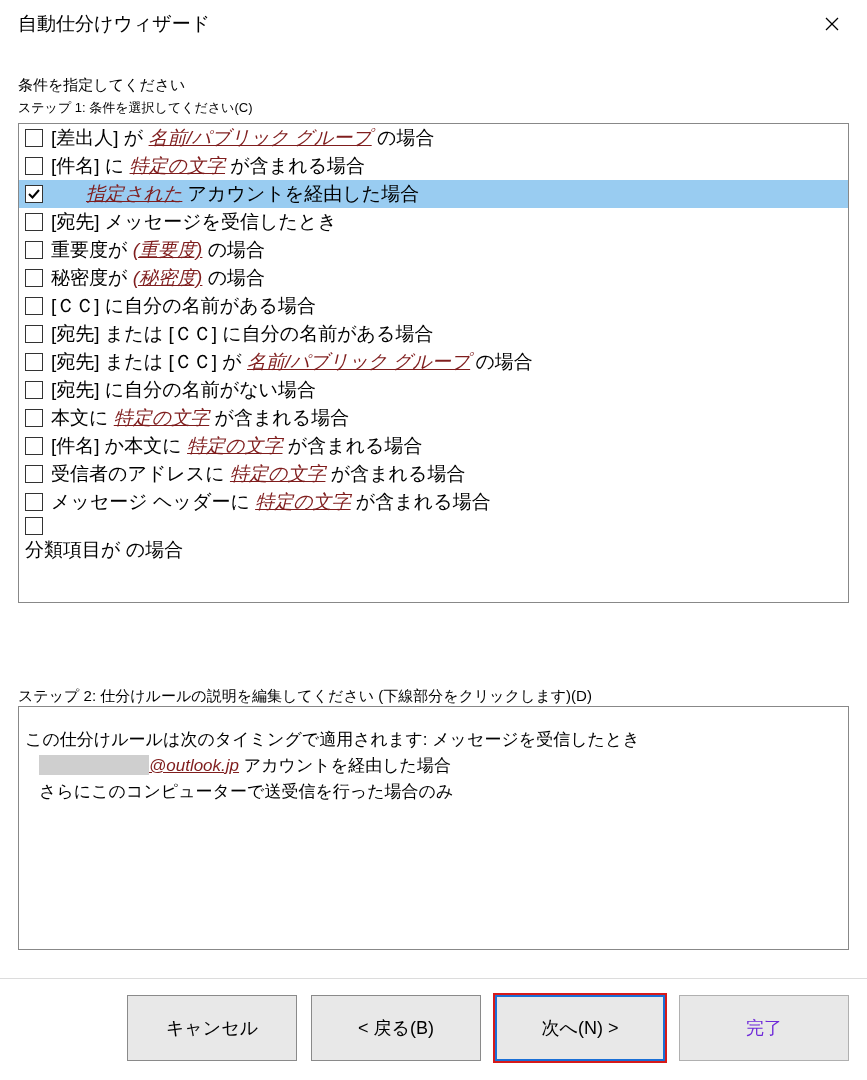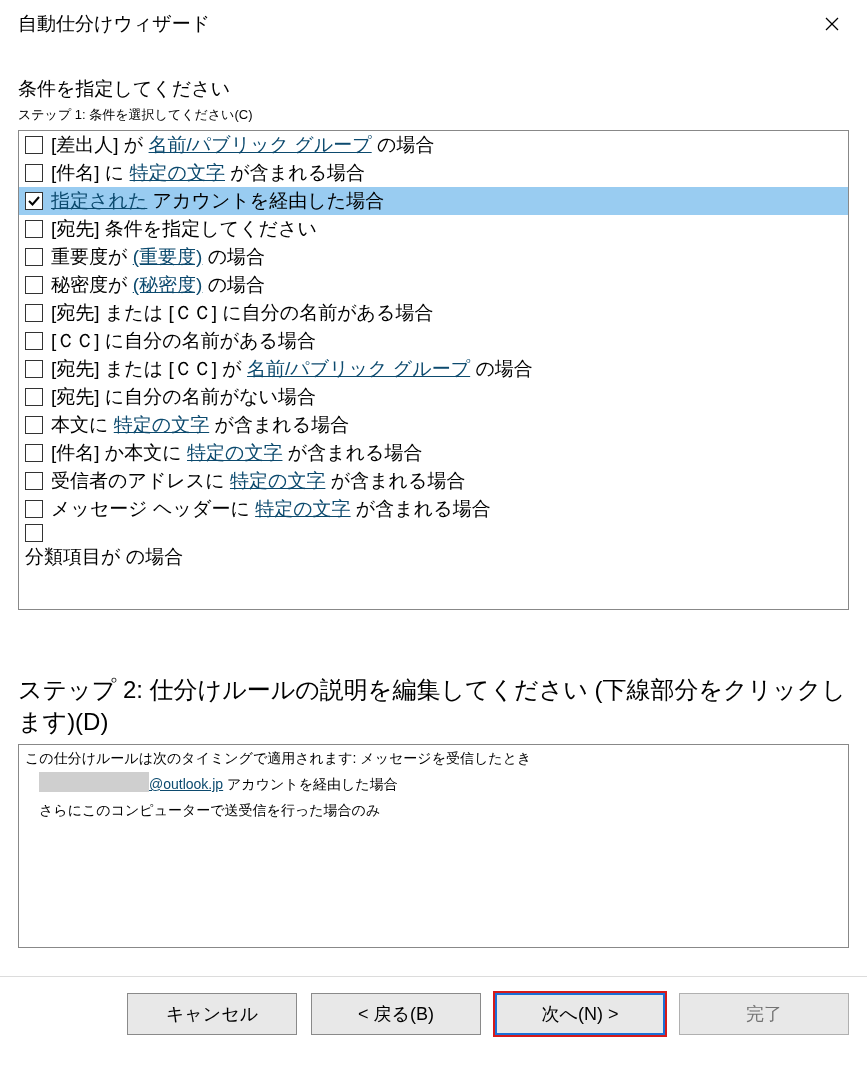--- a/index.html
+++ b/index.html
@@ -31,21 +31,21 @@
     justify-content: center;
     cursor: default;
   }
   .close-btn svg { width: 14px; height: 14px; }
 
   .content {
     padding: 28px 18px 0 18px;
   }
   .instruction {
     margin: 0 0 4px 0;
-    font-size: 19px;
+    font-size: 15px;
   }
   .step-label {
     margin: 2px 0 6px 0;
     font-size: 13px;
   }
 
   .listbox {
     border: 1px solid #888;
     height: 478px;
     overflow: hidden;
@@ -54,51 +54,52 @@
   .row {
     display: flex;
     align-items: center;
     padding: 1px 6px 1px 6px;
     line-height: 26px;
     font-size: 19px;
     white-space: nowrap;
   }
   .row.selected {
     background: #99ccf1;
+    gap: 35px;
   }
   .chk {
     width: 16px;
     height: 16px;
     border: 1px solid #333;
     margin-right: 8px;
     flex-shrink: 0;
     display: inline-flex;
     align-items: center;
     justify-content: center;
     background: #fff;
   }
   .chk svg { width: 12px; height: 12px; display:none; }
   .chk.checked svg { display:block; }
 
   .lnk {
-    color: #0c4a6e;
+    color: #7f1d1d;
     text-decoration: underline;
     cursor: default;
+    font-style: italic;
   }
 
   .step2-label {
-    margin-top: 64px;
-    font-size: 24px;
+    margin-top: 84px;
+    font-size: 15px;
   }
   .descbox {
     border: 1px solid #888;
-    margin-top: 6px;
     height: 202px;
-    padding: 0 6px;
-    font-size: 14px;
+    padding: 20px 6px;
+    font-size: 17px;
     line-height: 26px;
   }
   .descbox .indent { margin-left: 14px; }
   .desc-redact {
     display: inline-block;
     width: 110px;
     height: 20px;
     background: #cfcfcf;
     vertical-align: text-bottom;
   }
@@ -118,24 +119,24 @@
   .btn {
     min-width: 140px;
     height: 40px;
     border: 1px solid #8a8a8a;
     background: #e8e8e8;
     display: flex;
     align-items: center;
     justify-content: center;
     font-size: 18px;
     cursor: default;
-    padding: 0 14px;
+    padding: 12px 14px;
   }
   .btn.disabled {
-    color: #737373;
+    color: #6d28d9;
     border-color: #b0b0b0;
   }
   .btn.primary {
     outline: 2px solid #d61a1a;
     outline-offset: 0;
     border: 1px solid #1a6fd6;
     box-shadow: inset 0 0 0 1px #1a6fd6;
     background: #e8e8e8;
   }
 </style>
@@ -168,37 +169,37 @@
       <div class="row selected">
         <span class="chk checked">
           <svg viewBox="0 0 12 12">
             <polyline points="1,6 4.5,9.5 11,2" fill="none" stroke="#000" stroke-width="2"></polyline>
           </svg>
         </span>
         <span><span class="lnk">指定された</span> アカウントを経由した場合</span>
       </div>
       <div class="row">
         <span class="chk"></span>
-        <span>[宛先] 条件を指定してください</span>
+        <span>[宛先] メッセージを受信したとき</span>
       </div>
       <div class="row">
         <span class="chk"></span>
         <span>重要度が <span class="lnk">(重要度)</span> の場合</span>
       </div>
       <div class="row">
         <span class="chk"></span>
         <span>秘密度が <span class="lnk">(秘密度)</span> の場合</span>
       </div>
       <div class="row">
         <span class="chk"></span>
+        <span>[ＣＣ] に自分の名前がある場合</span>
+      </div>
+      <div class="row">
+        <span class="chk"></span>
         <span>[宛先] または [ＣＣ] に自分の名前がある場合</span>
-      </div>
-      <div class="row">
-        <span class="chk"></span>
-        <span>[ＣＣ] に自分の名前がある場合</span>
       </div>
       <div class="row">
         <span class="chk"></span>
         <span>[宛先] または [ＣＣ] が <span class="lnk">名前/パブリック グループ</span> の場合</span>
       </div>
       <div class="row">
         <span class="chk"></span>
         <span>[宛先] に自分の名前がない場合</span>
       </div>
       <div class="row">

